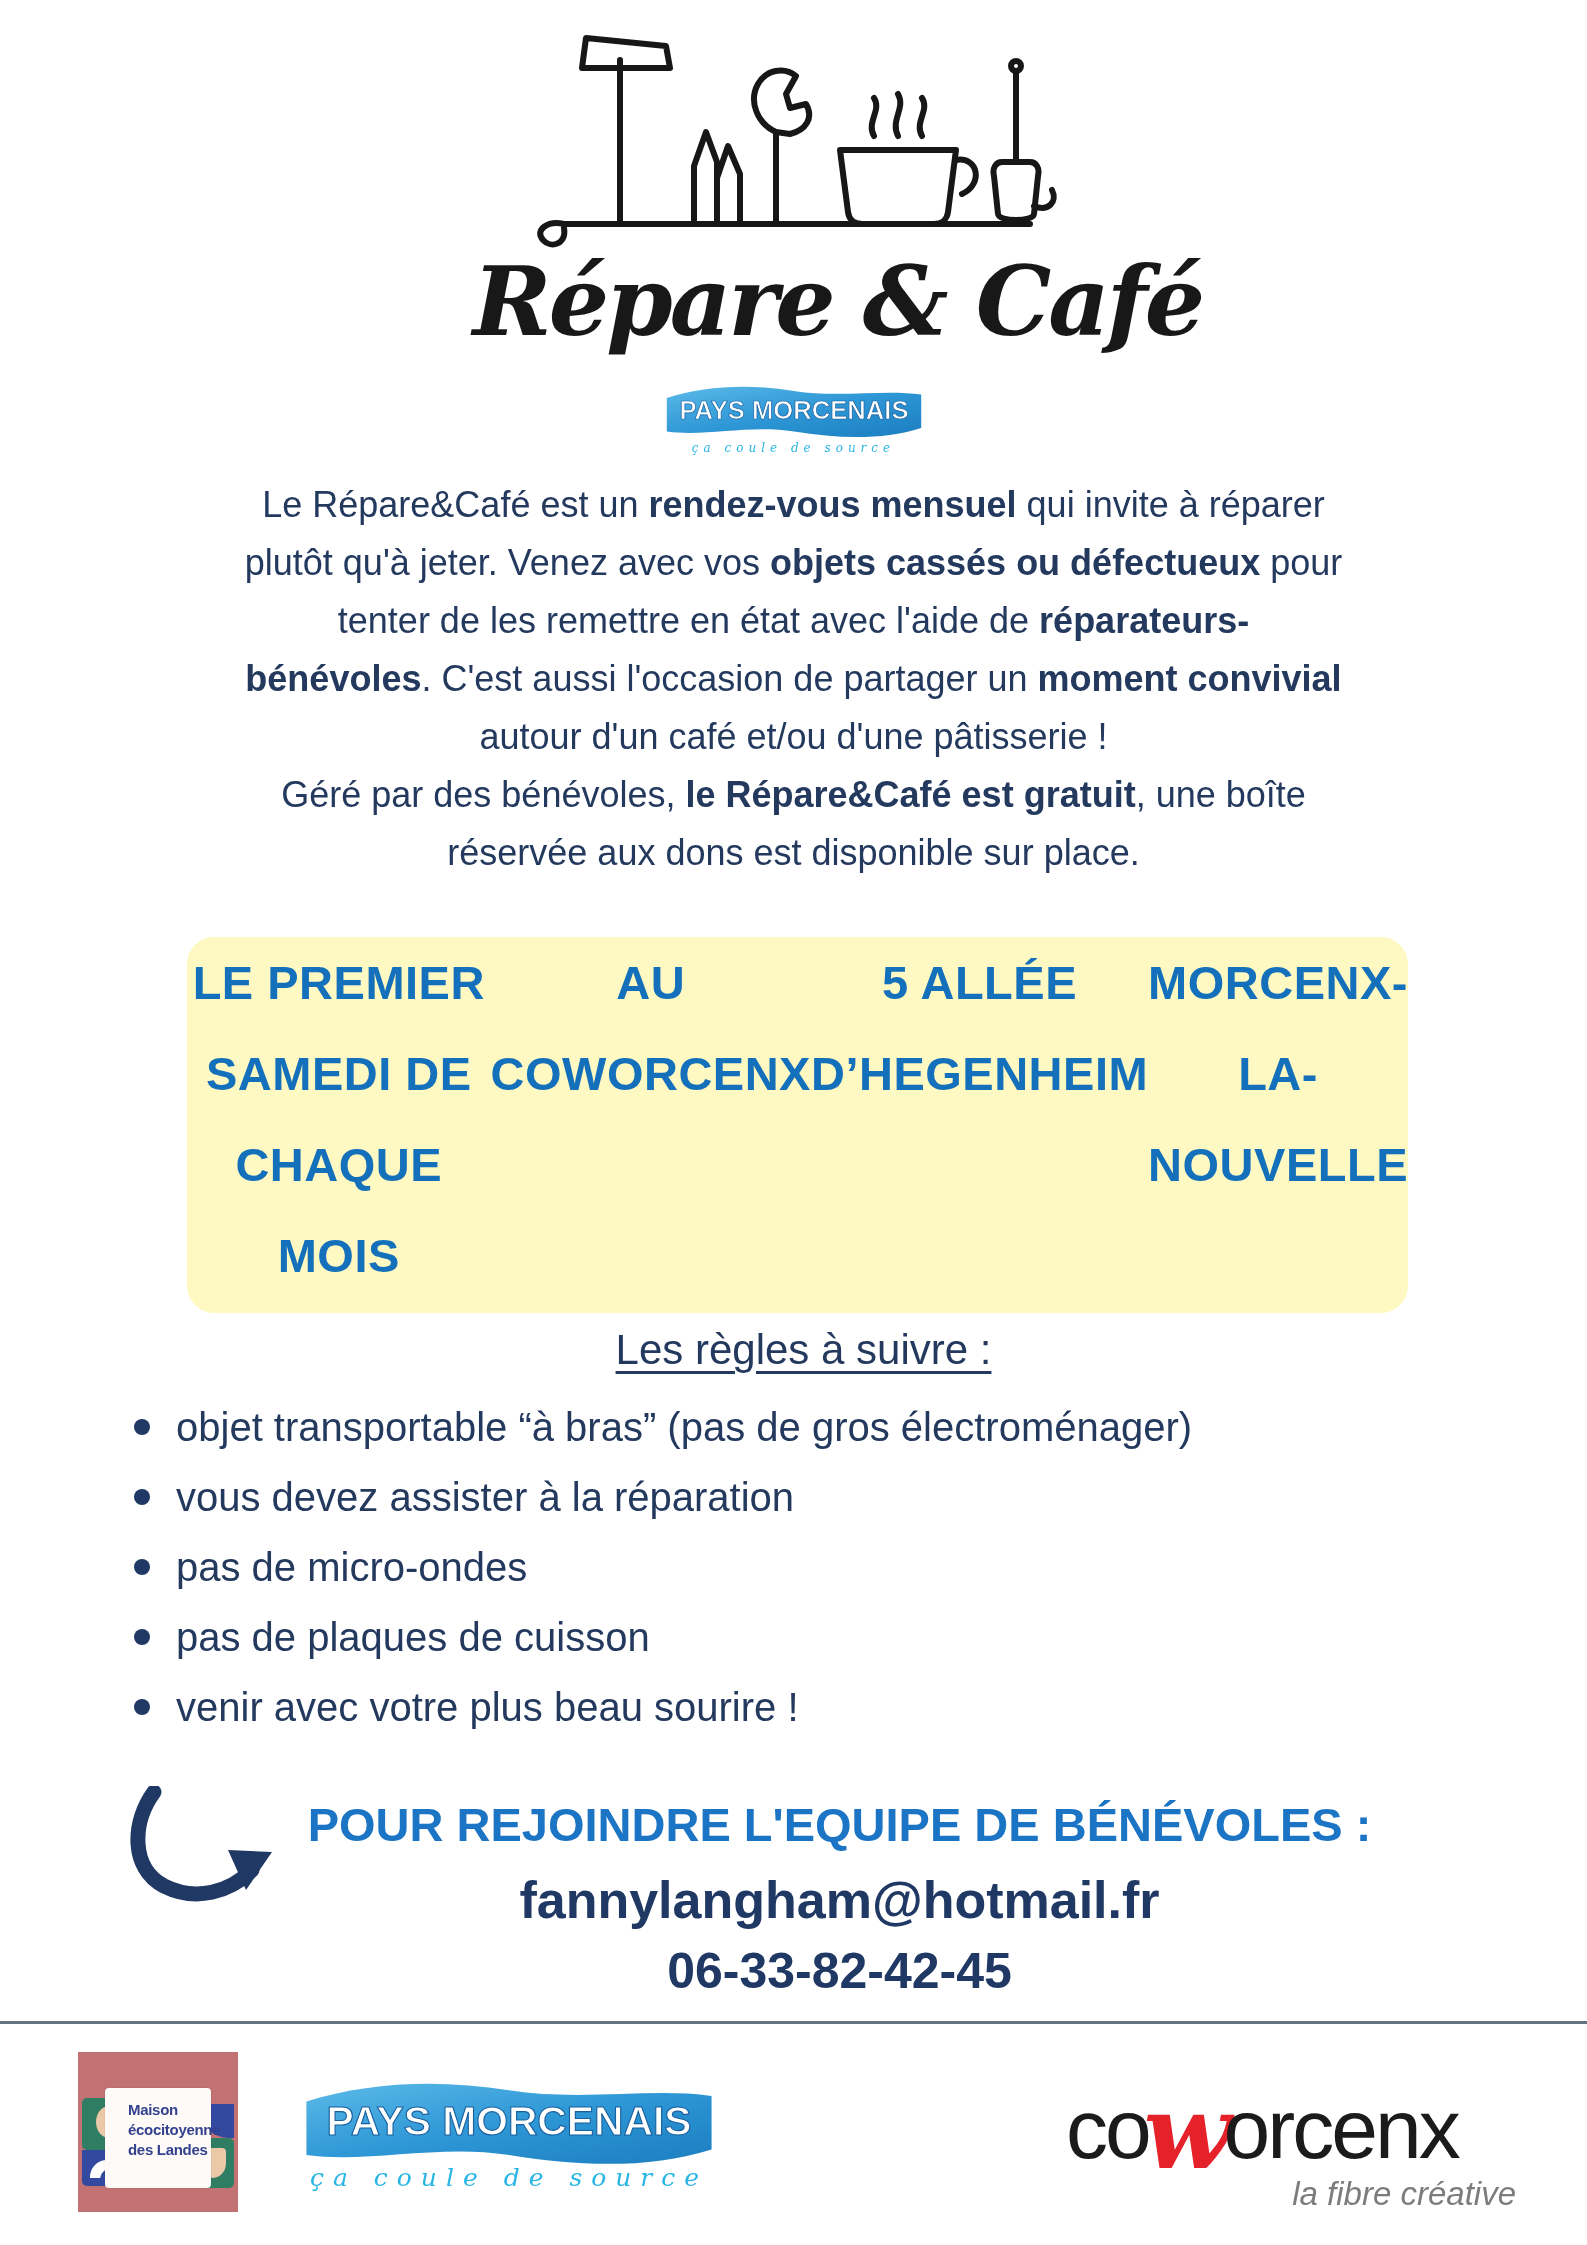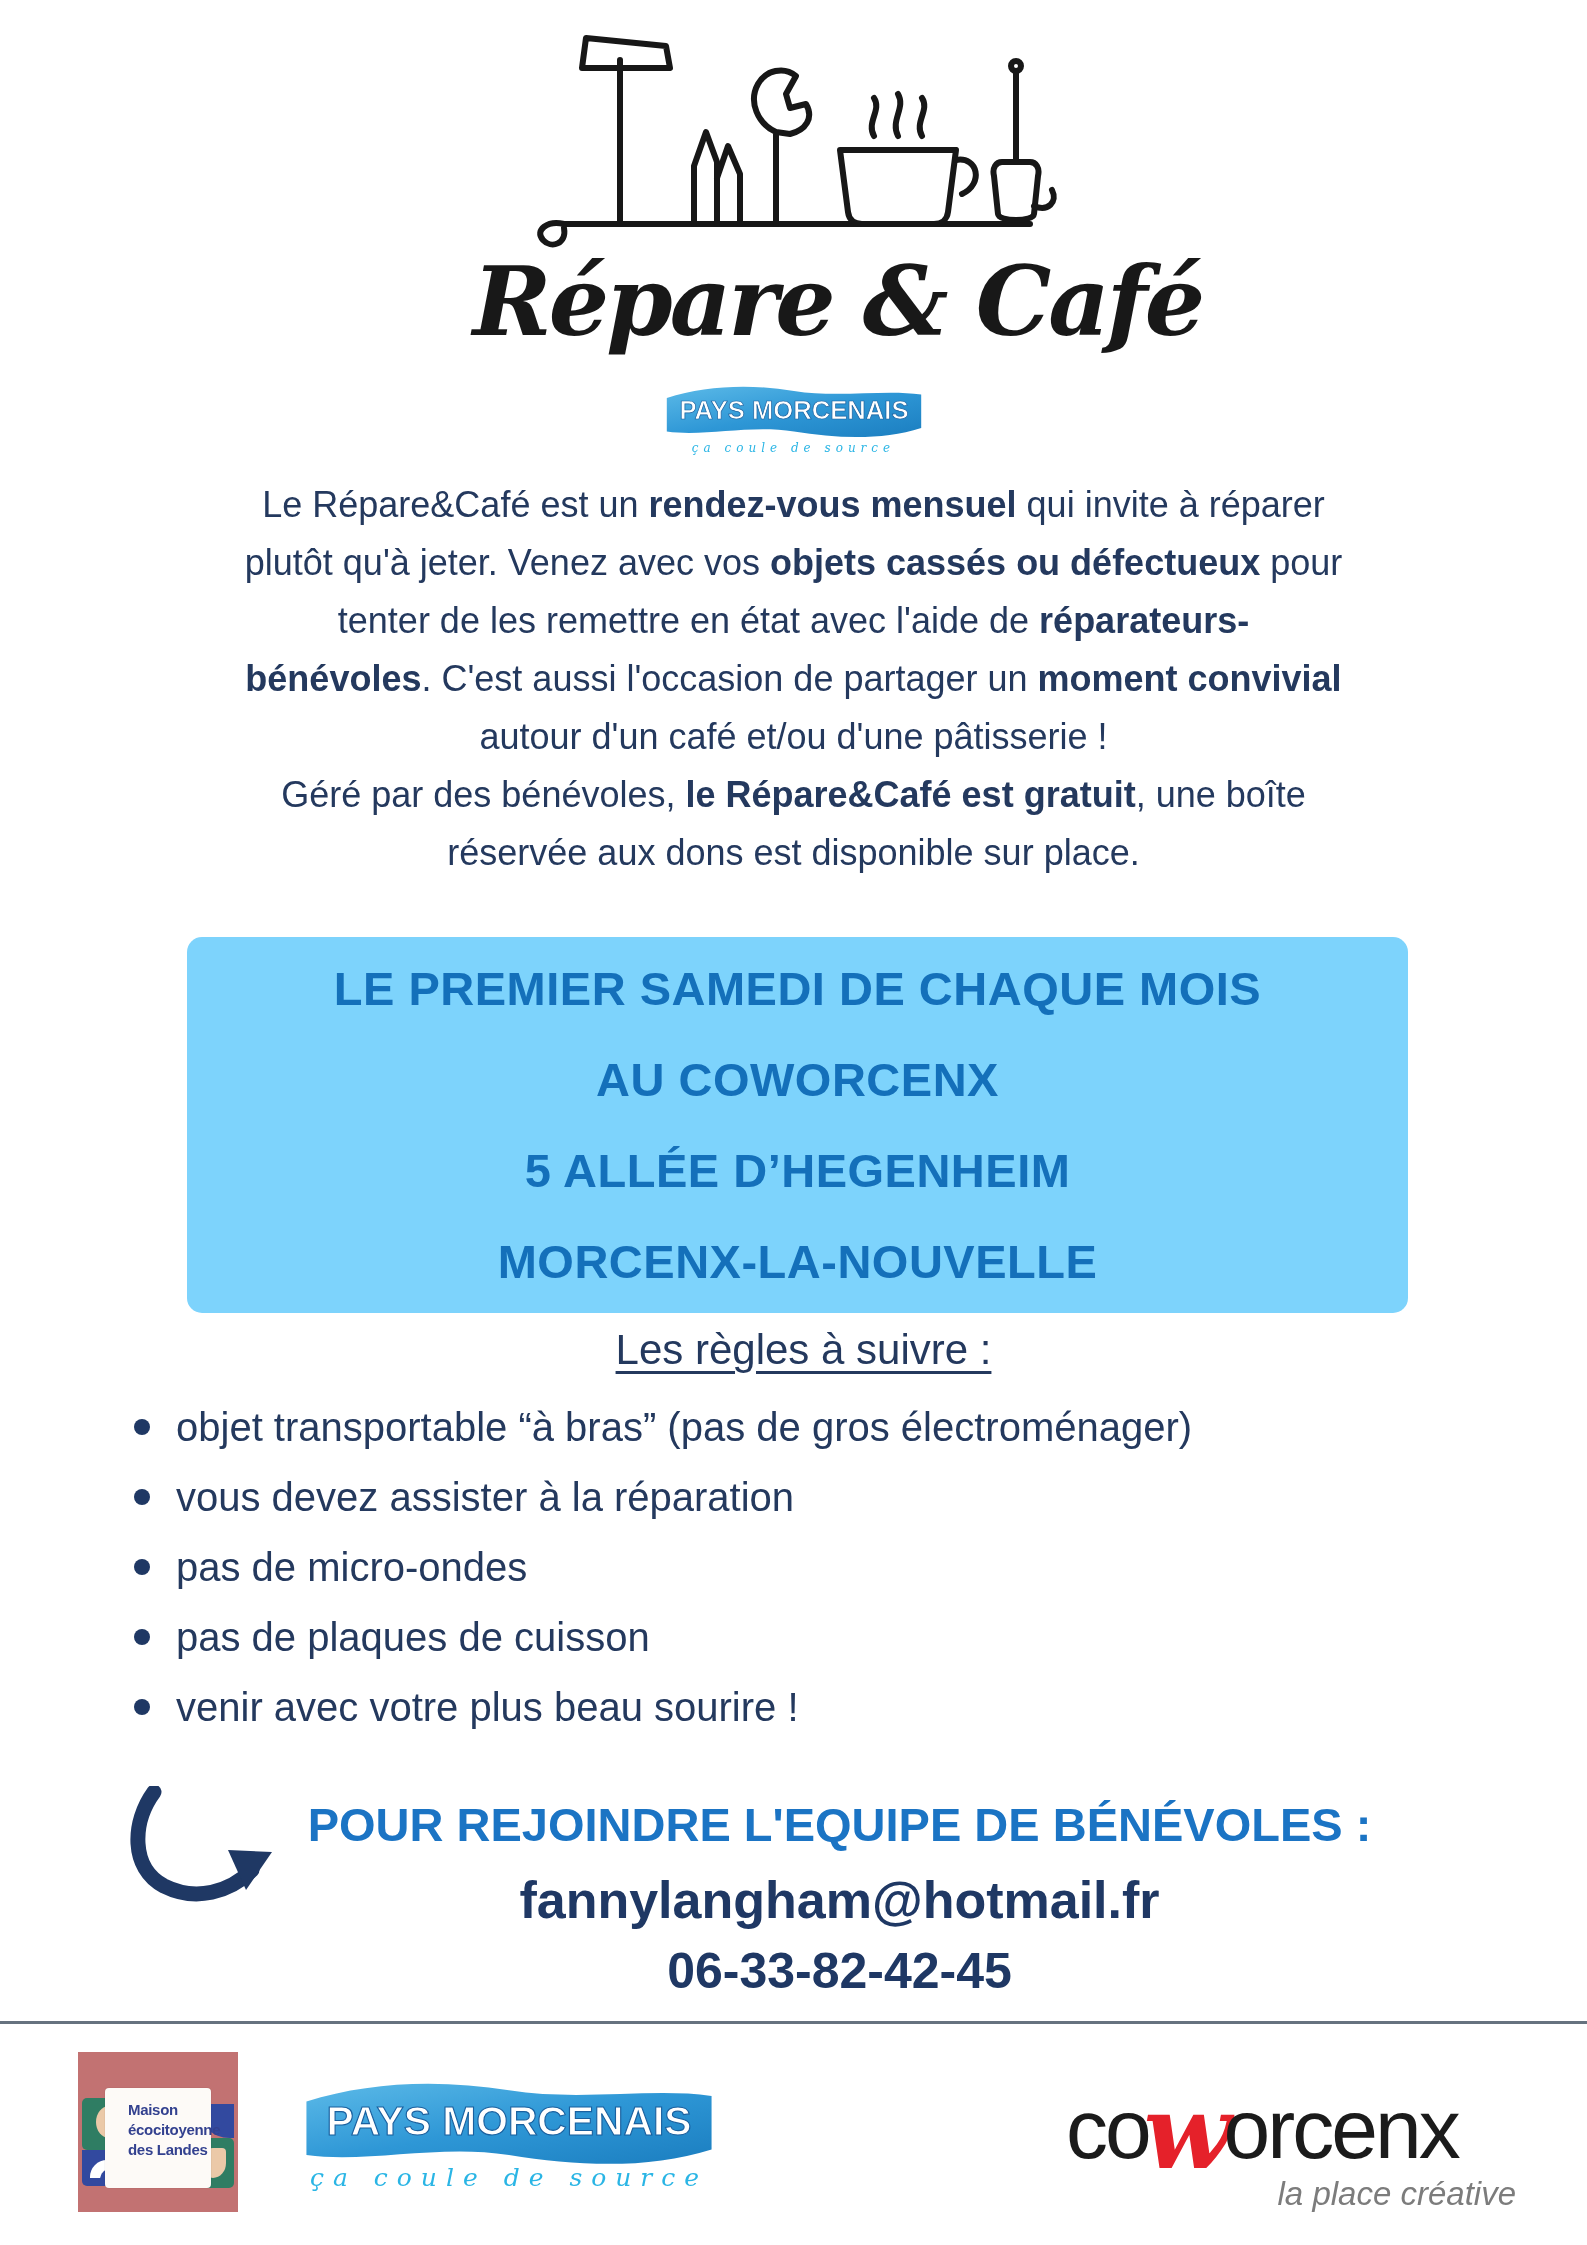--- a/index.html
+++ b/index.html
@@ -16,21 +16,21 @@
   .badge-tagline{font-family:"DejaVu Serif",serif;font-style:italic;font-size:12px;
                  letter-spacing:5px;color:#2AB5E5;margin-top:-3px;white-space:nowrap;}
 
   
   .intro{position:absolute;top:476px;left:50%;transform:translateX(-50%);width:1500px;
          text-align:center;font-size:36px;line-height:58px;color:#24395E;}
   .intro .b{font-weight:bold;}
 
   
   .event-box{position:absolute;left:187px;top:937px;width:1221px;height:376px;
-             background:#7dd3fc;border-radius:15px;display:flex;flex-direction:column;
+             background:#fef9c3;border-radius:27px;display:flex;flex-direction:row;
              justify-content:center;text-align:center;}
   .event-line{font-weight:bold;font-size:47px;color:#1470BA;line-height:91px;letter-spacing:0.5px;}
 
   
   .rules-heading{position:absolute;top:1326px;width:100%;text-align:center;
                  font-size:42px;color:#24395E;padding-left:10px;}
   .rules-heading span{text-decoration:underline;text-decoration-thickness:3px;text-underline-offset:7px;}
   .rules-list{position:absolute;left:126px;top:1392px;width:1400px;list-style:none;margin:0;padding:0;}
   .rules-list li{position:relative;font-size:40px;color:#24395E;line-height:70px;padding-left:50px;}
   .rules-list li::before{content:"";position:absolute;left:8px;top:27px;width:16px;height:16px;
@@ -200,16 +200,16 @@
       <text x="150" y="42" text-anchor="middle" font-size="29" font-weight="bold" fill="#ffffff" stroke="#19609F" stroke-width="0.8" font-family="Liberation Sans, sans-serif">PAYS MORCENAIS</text>
     </svg>
     <div class="badge-tagline">ça coule de source</div>
   </div>
 
 
   <div class="coworcenx">
     <div class="cw-line">
       <span>co</span><span class="cw-w">w</span><span>orcenx</span>
     </div>
-    <div class="cw-tagline">la place créative</div>
+    <div class="cw-tagline">la fibre créative</div>
   </div>
 
 </div>
 
 </body></html>

